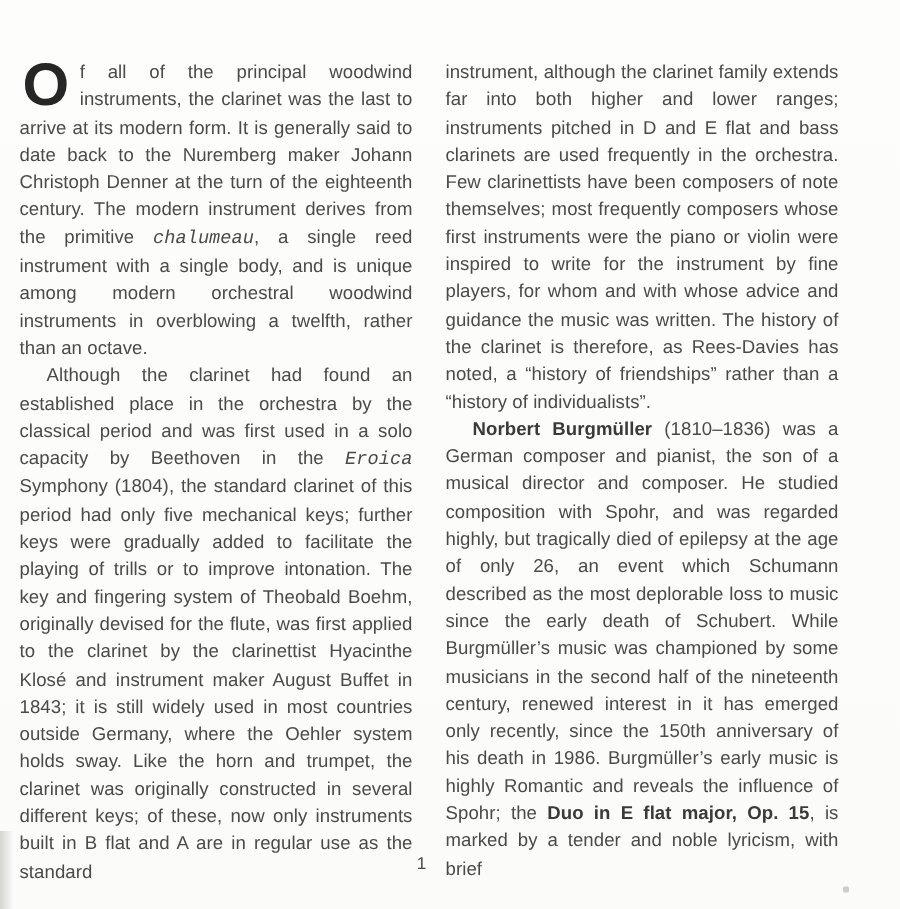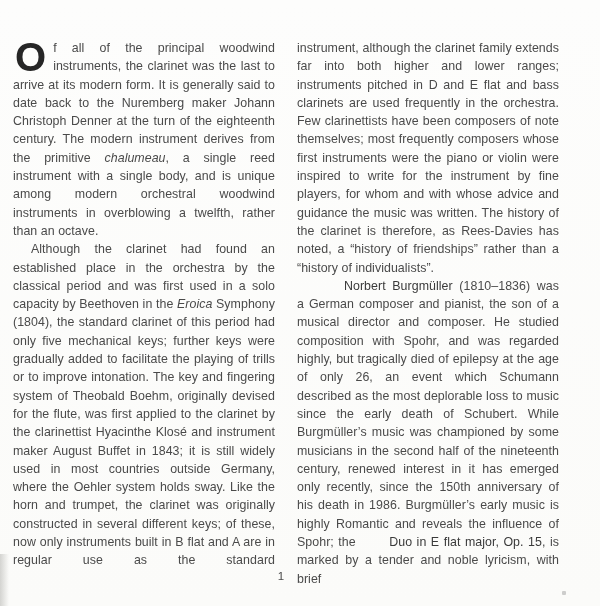--- a/index.html
+++ b/index.html
@@ -37,22 +37,22 @@
   .para.flush-last { text-align-last: justify; }
   .dropcap {
     float: left;
     font-size: 40px;
     line-height: 31px;
     font-weight: 700;
     color: #262626;
     margin: 3px 7px 0 2px;
     letter-spacing: 0;
   }
-  .it { font-style: italic; }
-  .bd { font-weight: 400; color: #3a3a3a; margin-left: 29px; }
+  .it { font-style: italic; font-family: Liberation Mono, monospace; }
+  .bd { font-weight: 700; color: #3a3a3a; }
   .pagenum {
     position: absolute;
     left: 246px;
     top: 570px;
     width: 70px;
     text-align: center;
     font-size: 11.5px;
     color: #4a4a4a;
   }
   .edge-shade {

